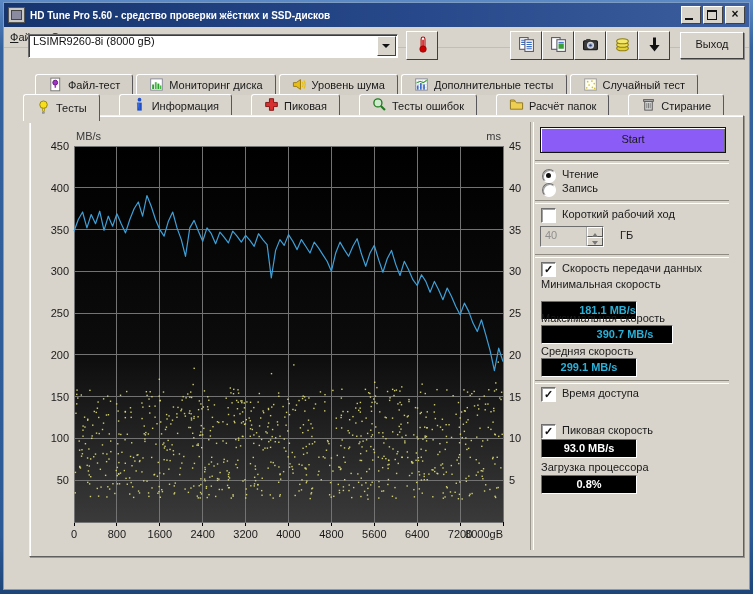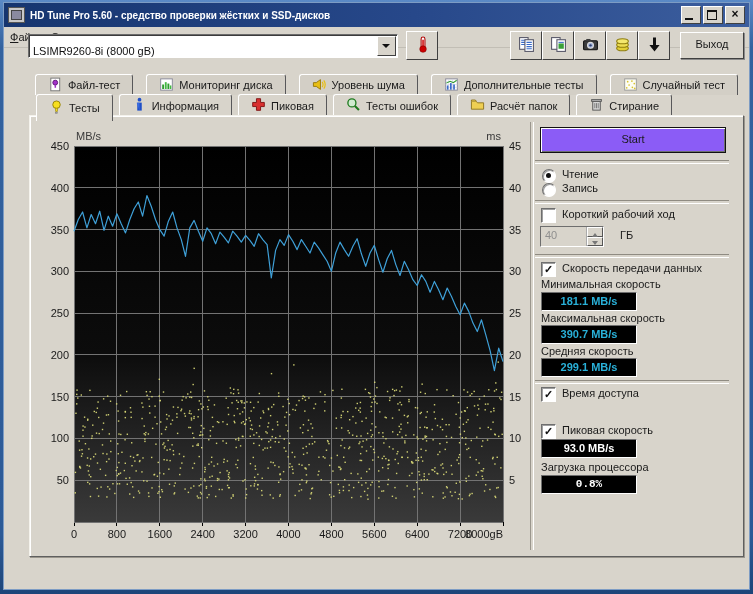--- a/index.html
+++ b/index.html
@@ -22,33 +22,33 @@
     border-right:1px solid #404040;border-bottom:1px solid #404040;position:relative;}
   .glyph-min{position:absolute;left:3px;bottom:3px;width:8px;height:2px;background:#111;}
   .glyph-max{position:absolute;left:3px;top:3px;width:8px;height:7px;border:1px solid #111;border-top:2px solid #111;}
   .glyph-close{position:absolute;left:0;top:0;right:0;bottom:0;text-align:center;line-height:15px;font-weight:bold;font-size:12px;color:#111;}
   
   .menubar{position:absolute;left:0;top:24px;right:0;height:20px;background:#d8d4cb;display:flex;align-items:center;padding-left:6px;gap:14px;border-bottom:1px solid #c2beb5;}
   .menu-item u{text-decoration:underline;}
   
   .combobox{position:absolute;left:24px;top:31px;width:368px;height:22px;background:#fff;
     border-top:1px solid #6b6b6b;border-left:1px solid #6b6b6b;border-bottom:1px solid #fff;border-right:1px solid #fff;
-    box-shadow:inset 1px 1px 0 #3c3c3c;display:flex;align-items:flex-end;}
+    box-shadow:inset 1px 1px 0 #3c3c3c;display:flex;align-items:flex-start;}
   .combo-text{flex:1;padding-left:4px;color:#111;}
   .combo-btn{width:17px;height:18px;margin:1px 1px 1px 0;background:#d8d4cb;border-top:1px solid #fff;border-left:1px solid #fff;border-right:1px solid #404040;border-bottom:1px solid #404040;position:relative;}
   .combo-btn::after{content:"";position:absolute;left:4px;top:7px;border:4px solid transparent;border-top:4px solid #111;}
   .toolbtn{position:absolute;top:28px;width:30px;height:27px;background:#d8d4cb;
     border-top:1px solid #fff;border-left:1px solid #fff;border-right:1px solid #404040;border-bottom:1px solid #404040;
     display:flex;align-items:center;justify-content:center;}
   .toolbtn svg{width:17px;height:17px;}
   .exit-btn{position:absolute;left:676px;top:29px;width:62px;height:25px;background:#d8d4cb;text-align:center;line-height:23px;
     border-top:1px solid #fff;border-left:1px solid #fff;border-right:1px solid #404040;border-bottom:1px solid #404040;box-shadow:1px 1px 0 #8a8a8a;}
   
-  .tabs-back{position:absolute;left:31px;top:71px;display:flex;gap:13px;}
-  .tabs-front{position:absolute;left:32px;top:91px;display:flex;gap:6px;}
+  .tabs-back{position:absolute;left:31px;top:71px;display:flex;gap:3px;}
+  .tabs-front{position:absolute;left:19px;top:91px;display:flex;gap:19px;}
   .tab{display:flex;align-items:center;gap:5px;padding:0 12px;height:21px;background:#d8d4cb;
     border-top:1px solid #fff;border-left:1px solid #fff;border-right:1px solid #58585a;
     border-radius:3px 3px 0 0;position:relative;}
   .tabs-back .tab{height:20px;background:#d3cfc6;}
   .tab.active{height:26px;z-index:6;background:#d8d4cb;box-shadow:0 2px 0 #d8d4cb;}
   .tab svg{width:15px;height:15px;flex:0 0 auto;}
   
   .panel{position:absolute;left:25px;top:112px;width:713px;height:440px;background:#d8d4cb;
     border-top:1px solid #f4f2ec;border-left:1px solid #f4f2ec;border-right:1px solid #5f5f5f;border-bottom:1px solid #5f5f5f;
     box-shadow:inset 1px 1px 0 #fff, 1px 1px 0 #9a968d;z-index:5;}
@@ -1231,30 +1231,30 @@
         <div class="spin-dn"></div>
       </div>
     </div>
     <div class="ctl-label" style="left:590px;top:113px">ГБ</div>
     <div class="hdiv" style="top:138px"></div>
 
     <div class="checkbox checked" style="left:511px;top:146px"></div>
     <div class="ctl-label" style="left:532px;top:146px">Скорость передачи данных</div>
 
     <div class="ctl-label" style="left:511px;top:162px">Минимальная скорость</div>
-    <div class="valbox" style="top: 176px; color: rgb(41, 176, 216);">181.1 MB/s</div>
+    <div class="valbox" style="top: 185px; color: rgb(41, 176, 216); text-align: right;">181.1 MB/s</div>
     <div class="ctl-label" style="left:511px;top:196px">Максимальная скорость</div>
-    <div class="valbox" style="top: 209px; color: rgb(41, 176, 216);">390.7 MB/s</div>
+    <div class="valbox" style="top: 209px; color: rgb(41, 176, 216); padding-left: 36px;">390.7 MB/s</div>
     <div class="ctl-label" style="left:511px;top:229px">Средняя скорость</div>
     <div class="valbox" style="top: 242px; color: rgb(41, 176, 216);">299.1 MB/s</div>
     <div class="hdiv" style="top:264px"></div>
 
     <div class="checkbox checked" style="left:511px;top:271px"></div>
     <div class="ctl-label" style="left:532px;top:271px">Время доступа</div>
 
     <div class="checkbox checked" style="left:511px;top:308px"></div>
     <div class="ctl-label" style="left:532px;top:308px">Пиковая скорость</div>
     <div class="valbox" style="top: 323px; color: rgb(255, 255, 255);">93.0 MB/s</div>
 
     <div class="ctl-label" style="left:511px;top:345px">Загрузка процессора</div>
-    <div class="valbox" style="top: 359px; color: rgb(255, 255, 255); font-family: Liberation Mono, monospace;">0.8%</div>
+    <div class="valbox" style="top: 359px; color: rgb(255, 255, 255);">0.8%</div>
   </div>
 </div>
 
 </body></html>

